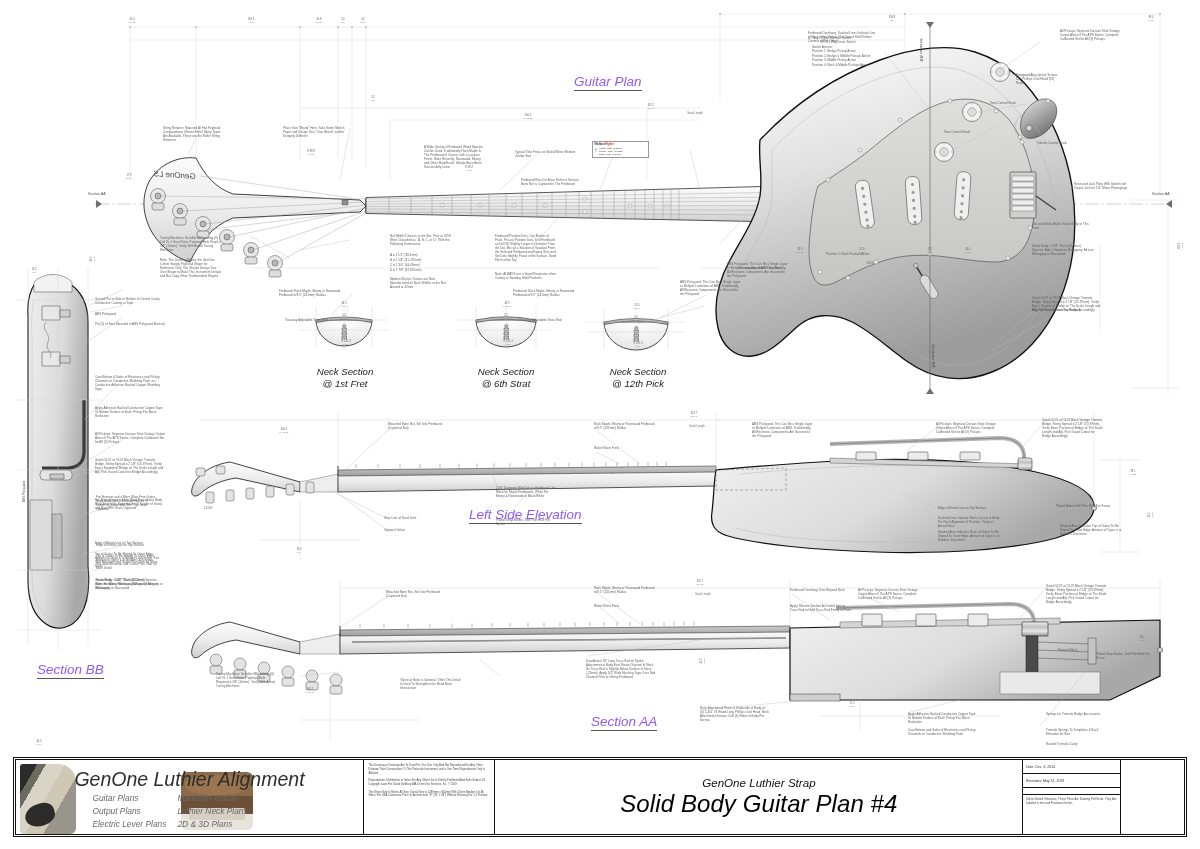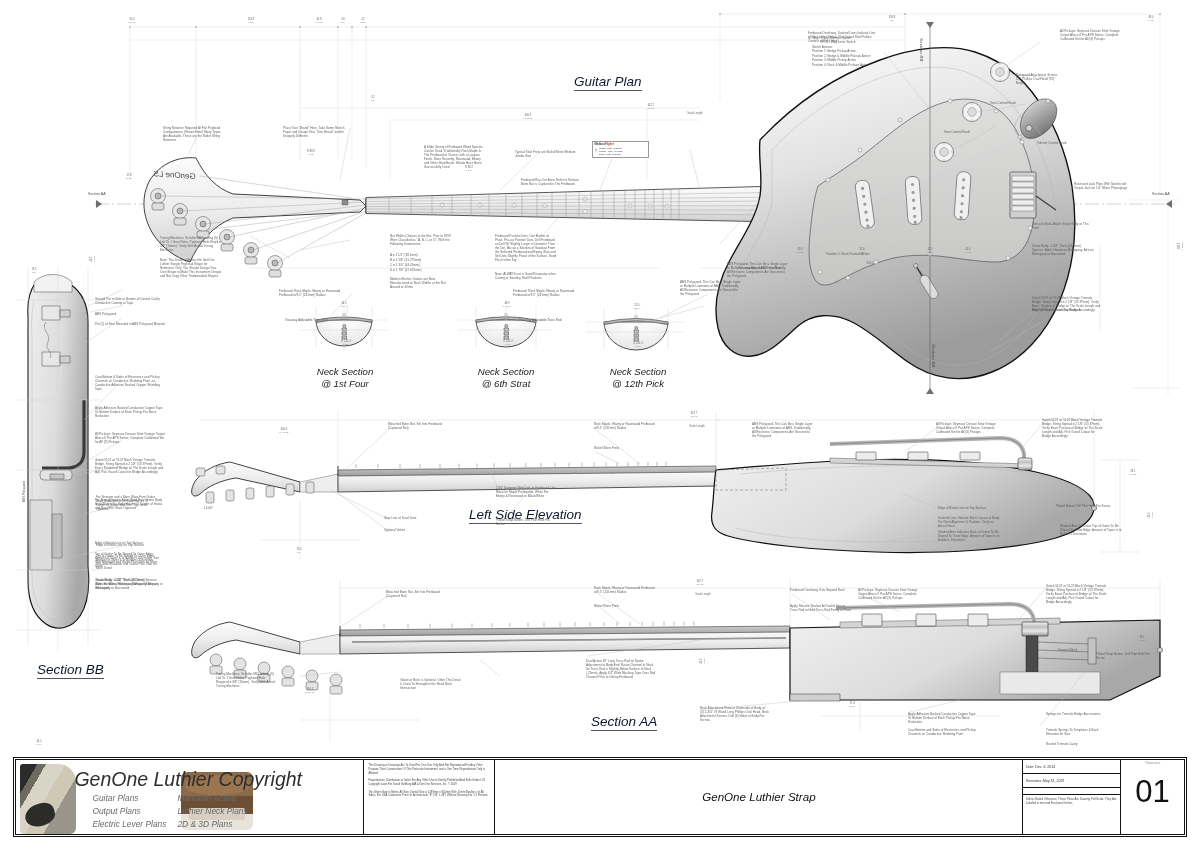--- a/index.html
+++ b/index.html
@@ -7,21 +7,21 @@
        font-family:"Liberation Sans",sans-serif;color:#3a3a3a;}
   .sheet{position:absolute;inset:0;background:#fff;}
   .note{position:absolute;font-size:3.05px;line-height:1.32;color:#5e5e5e;letter-spacing:.01em;}
   .note.w1{width:54px}.note.w2{width:62px}.note.w3{width:70px}
   .note.w5{width:46px}.note.w7{width:40px}
   .dim{position:absolute;font-size:2.7px;line-height:1.25;color:#6d6d6d;text-align:center;}
   .dim b{display:block;font-weight:400;}
   .dim i{display:block;font-style:normal;font-size:2.3px;color:#8a8a8a;}
   .vtxt{transform-origin:0 0;}
   .title{position:absolute;font-family:"Liberation Sans",sans-serif;
-         font-style:italic;font-size:13.5px;color:#0f172a;white-space:nowrap;
+         font-style:italic;font-size:13.5px;color:#8b5cf6;white-space:nowrap;
          border-bottom:1.1px solid #555;padding-bottom:1px;}
   .subtitle{position:absolute;font-style:italic;font-size:9.6px;color:#1d1d1d;
             text-align:center;line-height:1.25;white-space:nowrap;}
   .lbl{position:absolute;font-size:3.6px;color:#555;white-space:nowrap;}
   .sec-vtxt{position:absolute;font-size:4.4px;font-style:italic;color:#444;
             letter-spacing:.04em;white-space:nowrap;}
 
   
   .sectarrow{position:absolute;width:0;height:0;border-left:4.2px solid transparent;
              border-right:4.2px solid transparent;border-top:6.4px solid #6f6f6f;}
@@ -829,21 +829,21 @@
 <span style="position:absolute;left:196px;top:172px;font-style:italic;font-size:8px;color:#4a4a4a;
              transform:rotate(4deg) scale(-1,1);transform-origin:0 0;white-space:nowrap">GenOne LS</span>
 
 <div class="title" style="left:574px;top:74px">Guitar Plan</div>
 <div class="title" style="left:469px;top:507px">Left Side Elevation</div>
 <div class="title" style="left:591px;top:714px">Section AA</div>
 <div class="title" style="left:37px;top:662px">Section BB</div>
 
 <div class="subtitle" style="left:300px;top:366px;width:90px">
   <span>Neck Section</span><br>
-  <span>@ 1st Four</span>
+  <span>@ 1st Fret</span>
 </div>
 <div class="subtitle" style="left:461px;top:366px;width:90px">
   <span>Neck Section</span><br>
   <span>@ 6th Strat</span>
 </div>
 <div class="subtitle" style="left:591px;top:366px;width:94px">
   <span>Neck Section</span><br>
   <span>@ 12th Pick</span>
 </div>
 
@@ -1141,53 +1141,50 @@
 <div class="note w2" style="left:1046px;top:728px">Tremolo Springs To Templates &amp; Back Elevation for Size</div>
 <div class="note w2" style="left:1046px;top:742px">Routed Tremolo Cavity</div>
 <div class="note w5" style="left:1058px;top:648px">Tension Block</div>
 
 <div class="tblock">
   <div class="inner">
 
     <div class="logo-cell">
       <div class="logo-ph1"></div>
       <div class="logo-ph2"></div>
-      <div class="logo-name">GenOne Luthier Copyright</div>
+      <div class="logo-name">GenOne Luthier Alignment</div>
       <div class="logo-list">
         <div>
           <div>Guitar Plans</div>
           <div>Output Plans</div>
           <div>Electric Lever Plans</div>
         </div>
         <div>
-          <div>Mandolin Active</div>
+          <div>Mandolin Actual</div>
           <div>Luthier Neck Plans</div>
           <div>2D &amp; 3D Plans</div>
         </div>
       </div>
     </div>
 
     <div class="copy-cell">
       <p>This Drawing or Drawings Are To Used For One Use Only And Not Reproduced For Any Other Purpose Than Construction Of This Particular Instrument, and a One Time Reproduction Only is Allowed</p>
       <p>Reproduction, Distribution or Sales For Any Other Use Is Strictly Prohibited And Falls Under U.S Copyright Laws For David VanBurg AIA &amp; GenOne Services, Inc. © 2019</p>
       <p>This Sheet Size Is Metric A0 Size Overall Size is 1189mm x 841mm With 15mm Borders On All Sides.  For USA Customers Print On Architectural "E" (36" x 48") Without Resizing For 1:1 Printout.</p>
     </div>
 
     <div class="name-cell">
       <div class="sup">GenOne Luthier Strap</div>
+      <div class="main">Solid Body Guitar Plan #4</div>
     </div>
 
     <div class="meta-cell">
       <div class="r h1">Date: Dec. 6, 2014</div>
       <div class="r h2">Revisions: May 31, 2019</div>
       <div class="r h3"></div>
       <div class="r fine">Unless Noted Otherwise, These Plans Are Drawing Full Scale. They Are Labeled in mm and Fractional Inches</div>
     </div>
 
-    <div class="num-cell">
-      <div class="cw">©Stratocaster</div>
-      <div class="n">01</div>
-    </div>
 
   </div>
 </div>
 
 </div>
 
 </body></html>

